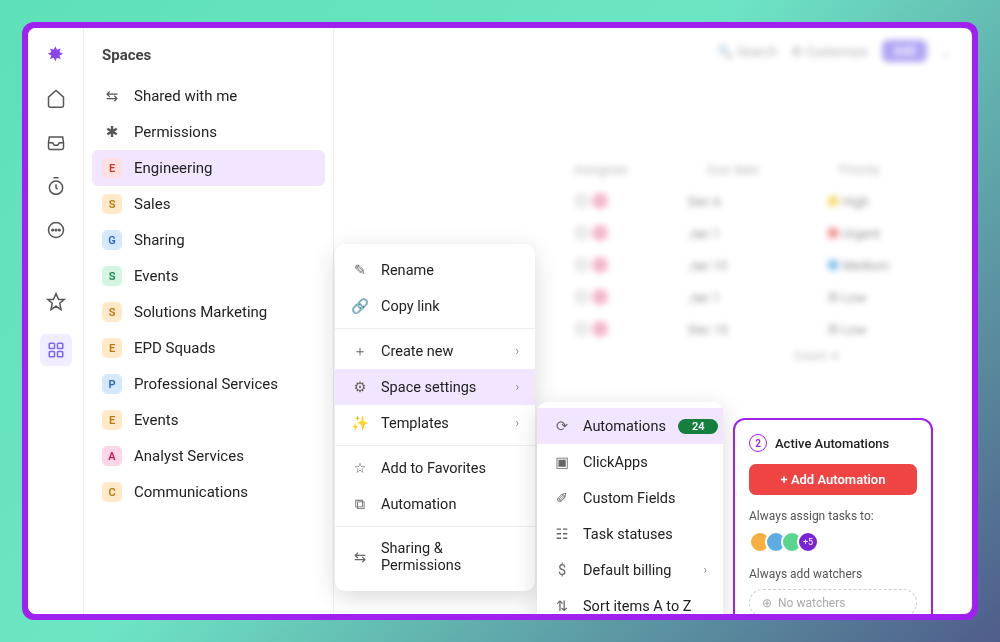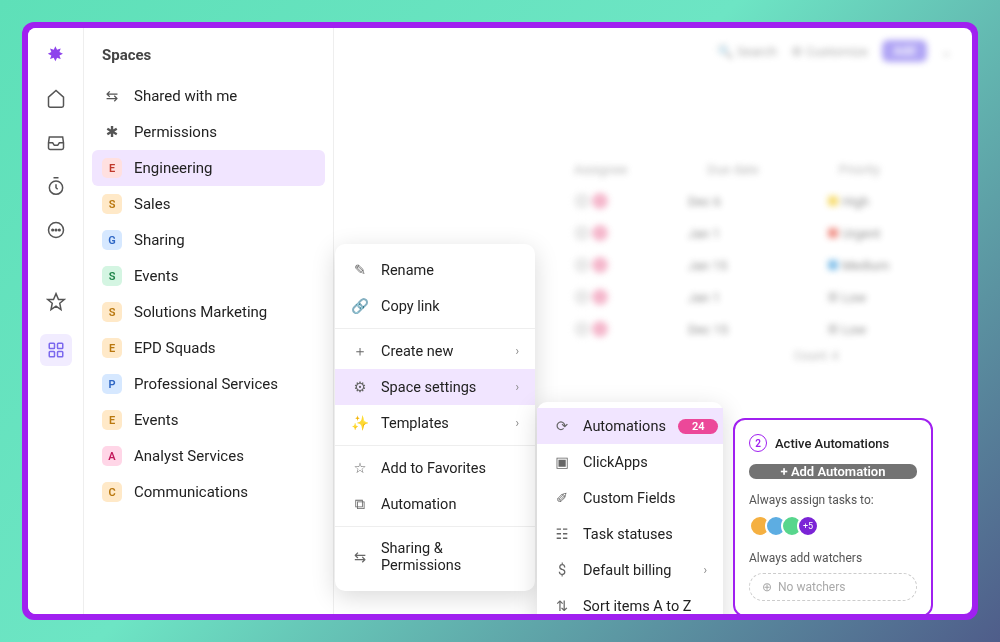--- a/index.html
+++ b/index.html
@@ -31,26 +31,26 @@
 
 
 .ctx1 { position: absolute; left: 307px; top: 216px; width: 200px; background: #fff; border-radius: 10px; box-shadow: 0 6px 24px rgba(0,0,0,0.15); padding: 8px 0; z-index: 10; font-size: 14.5px; }
 .ctx-item { display: flex; align-items: center; gap: 12px; padding: 9px 16px; color: #222; cursor: pointer; }
 .ctx-item.selected { background: #f1e5ff; }
 .ctx-item .chev { margin-left: auto; color: #888; font-size: 12px; }
 .ctx-sep { height: 1px; background: #eee; margin: 4px 0; }
 .ctx-icon { width: 18px; height: 18px; color: #666; display: flex; align-items: center; justify-content: center; flex-shrink: 0; }
 
 .ctx2 { position: absolute; left: 509px; top: 374px; width: 186px; background: #fff; border-radius: 10px; box-shadow: 0 6px 24px rgba(0,0,0,0.15); padding: 6px 0; z-index: 11; font-size: 14.5px; }
-.ctx2 .ctx-item .badge { margin-left: auto; background: #ec4899; color: #fff; border-radius: 10px; padding: 1px 14px; font-size: 11px; font-weight: 600; }
+.ctx2 .ctx-item .badge { margin-left: auto; background: #15803d; color: #fff; border-radius: 10px; padding: 1px 14px; font-size: 11px; font-weight: 600; }
 
 .panel { position: absolute; left: 705px; top: 390px; width: 200px; background: #fff; border: 2px solid #a020f0; border-radius: 12px; padding: 14px; z-index: 12; font-size: 13px; }
 .panel-title { display: flex; align-items: center; gap: 8px; font-weight: 500; color: #222; margin-bottom: 12px; }
 .panel-count { width: 18px; height: 18px; border: 1.5px solid #a020f0; color: #a020f0; border-radius: 50%; display: flex; align-items: center; justify-content: center; font-size: 10px; font-weight: 600; }
-.panel-btn { background: #737373; color: #fff; text-align: center; border-radius: 7px; font-size: 13px; font-weight: 600; margin-bottom: 14px; cursor: pointer; }
+.panel-btn { background: #ef4444; color: #fff; text-align: center; padding: 8px; border-radius: 7px; font-size: 13px; font-weight: 600; margin-bottom: 14px; cursor: pointer; }
 .panel-label { color: #555; font-size: 12px; margin-bottom: 8px; }
 .avatar-stack { display: flex; align-items: center; }
 .avatar-stack .a { width: 22px; height: 22px; border-radius: 50%; border: 2px solid #fff; margin-left: -6px; }
 .avatar-stack .a:first-child { margin-left: 0; }
 .avatar-stack .more { width: 22px; height: 22px; border-radius: 50%; background: #7b24d6; color: #fff; font-size: 9px; display: flex; align-items: center; justify-content: center; margin-left: -6px; border: 2px solid #fff; }
 .watcher-empty { border: 1px dashed #ccc; border-radius: 20px; padding: 6px 12px; color: #aaa; font-size: 12px; margin-top: 6px; display: flex; align-items: center; gap: 6px; }
 </style>
 </head>
 <body>
 

